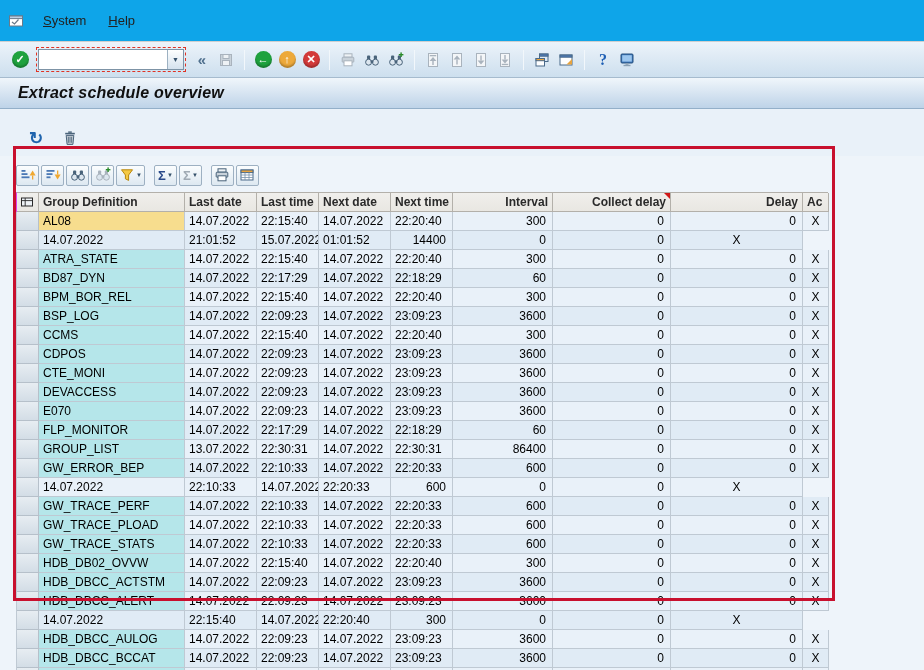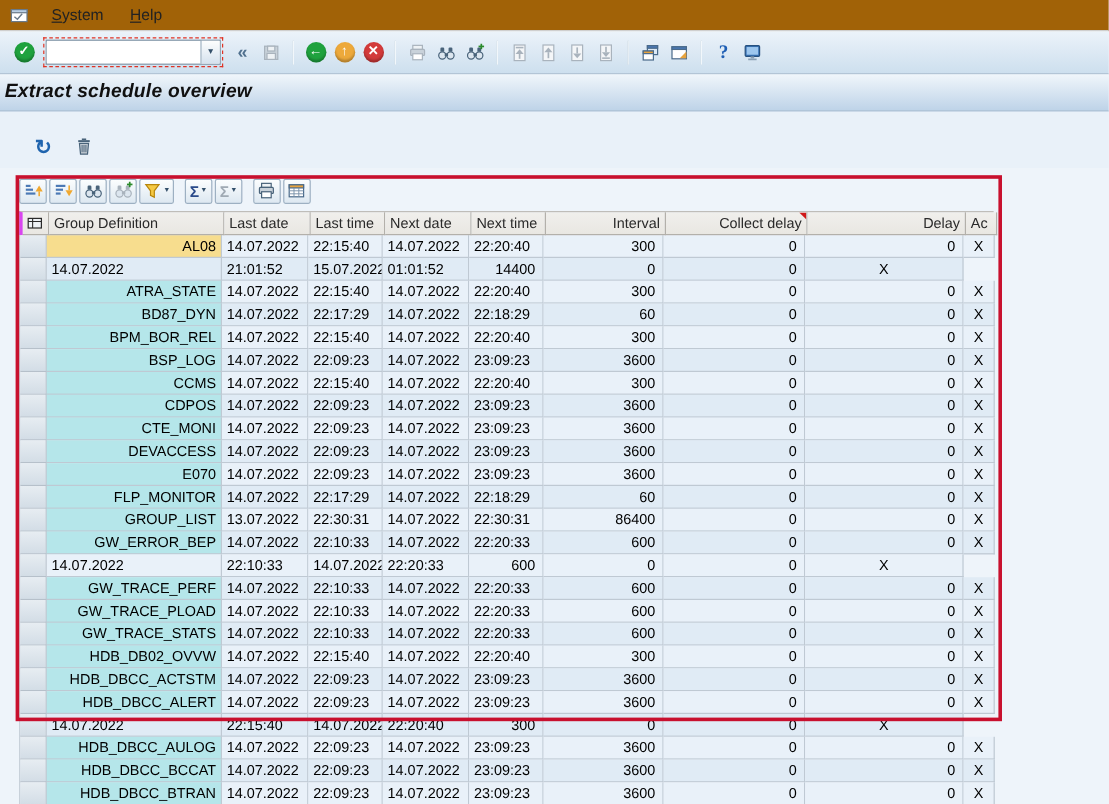--- a/index.html
+++ b/index.html
@@ -3,21 +3,21 @@
 <meta charset="utf-8">
 <style>
   * { box-sizing: border-box; }
   html,body { margin:0; padding:0; width:924px; height:670px; overflow:hidden;
     font-family:"Liberation Sans", sans-serif; background:#eef4fa; }
   :root{
     --annotation:#c8102e; --selected-cell:#f7dd8e; --key-cell:#b5e6ea;
     --header-bg:#e9e7e2; --row-even:#e9f1f9; --row-odd:#e0ebf5;
   }
   
-  .menubar { height:26px; background:#a16207; border-bottom:1px solid #cfcfcf;
+  .menubar { height:42px; background:#0ea5e9; border-bottom:1px solid #cfcfcf;
     display:flex; align-items:center; padding-left:6px; }
   .menubar .gui-ico { width:20px; height:18px; display:flex; align-items:center; justify-content:center; color:#6a7a8a; margin-right:6px;}
   .menu-item { display:inline-block; padding:3px 11px; font-size:13px; color:#222; cursor:default; }
   .menu-item::first-letter { text-decoration:underline; }
   
   .toolbar { height:36px; background:linear-gradient(#ecf3fa,#cddfee);
     border-bottom:1px solid #a6bbce; display:flex; align-items:center; padding:0 8px; }
   .tbico { width:22px; height:22px; display:flex; align-items:center; justify-content:center; margin:0 1px; }
   .circ { width:17px; height:17px; border-radius:50%; color:#fff; font-size:11px; font-weight:bold;
     display:flex; align-items:center; justify-content:center; line-height:1; box-shadow:inset 0 -2px 2px rgba(0,0,0,.25);}
@@ -27,47 +27,47 @@
   .cmd { width:146px; height:21px; background:#fff; border:1px solid #7d93a6; display:flex; align-items:center; }
   .cmd-input { flex:1; min-width:0; border:0; outline:none; height:17px; font-size:12px; padding:0 3px; font-family:"Liberation Sans",sans-serif;}
   .cmd-arrow { width:16px; height:100%; background:linear-gradient(#fdfefe,#d5e2ee); border-left:1px solid #9db1c2;
     display:flex; align-items:center; justify-content:center; font-size:7px; color:#34506a; }
   .chev { color:#50708e; font-size:15px; font-weight:bold; padding:0 3px; }
   .ico-on { color:#49637a; } .ico-off { color:#a9b3bd; }
   .help-q { color:#1f5fb4; font-size:16px; font-weight:bold; font-family:"Liberation Serif",serif; }
   .i16 { width:16px; height:16px; display:block; }
   
   .titlebar { height:31px; background:linear-gradient(#f0f6fb,#bed3e8); border-bottom:1px solid #93afc9;
-    display:flex; align-items:center; padding-left:4px; }
+    display:flex; align-items:center; padding-left:18px; }
   .page-title { font-size:16px; font-weight:bold; font-style:italic; color:#101010; letter-spacing:.2px; }
   
   .appbar { height:47px; background:#e9f1f9; display:flex; align-items:flex-end; gap:14px; padding:0 0 9px 26px; }
   .appico { width:20px; height:18px; display:flex; align-items:center; justify-content:center; }
   .refresh-glyph { color:#1f64ae; font-size:17px; font-weight:bold; line-height:1; }
   
   .grid-area { margin:8px 0 0 16px; width:812px; position:relative; }
   .gtb { display:flex; align-items:center; height:22px; margin-bottom:6px; }
   .gbtn { height:21px; min-width:23px; background:linear-gradient(#fbfdfe,#dde8f1); border:1px solid #9db0c2;
     border-radius:2px; display:flex; align-items:center; justify-content:center; margin-right:2px; padding:0 2px; }
   .gbtn .dd { font-size:6px; color:#34506a; margin-left:1px; }
   .ggap { width:7px; }
   .sum-g { font-size:13px; font-weight:bold; color:#2a4a8a; line-height:1; }
   .sum-off { color:#a0aab4; }
   .grow { display:grid; grid-template-columns:22px 146px 72px 62px 72px 62px 100px 118px 132px 26px; }
   .cell { height:19px; border-right:1px solid #bfc9d3; border-bottom:1px solid #bfc9d3;
     font-size:12px; line-height:17px; padding:1px 4px; white-space:nowrap; overflow:hidden; color:#000; }
   .ghead .cell { background:linear-gradient(#f0efec,var(--header-bg)); border-color:#b3b0aa; color:#2a2a2a; position:relative; }
-  .ghead { border-top:1px solid #b3b0aa; border-left:3px solid #d946ef; }
+  .ghead { border-top:1px solid #b3b0aa; border-left:1px solid #d946ef;font-weight:bold; }
   #grid-body { border-left:1px solid #bfc9d3; }
   .h-num { text-align:right; }
   .hsel { padding:1px 2px; color:#5a6a78; }
   .hmark { position:absolute; top:0; right:0; width:0; height:0;
     border-left:6px solid transparent; border-top:6px solid #d01818; }
   .selc { background:linear-gradient(#e7edf2,#d3dde6); border-color:#b6c0ca; }
-  .key { background:var(--key-cell);text-align:right; }
+  .key { background:var(--key-cell); }
   .key.selected { background:var(--selected-cell); }
   .grow .txt { background:var(--row-even); }
   .grow .num { background:var(--row-even); text-align:right; padding-right:6px; }
   .grow .ac { background:var(--row-even); text-align:center; padding:1px 2px; }
   .grow.odd .txt, .grow.odd .num, .grow.odd .ac { background:var(--row-odd); }
   
   .annotation { position:absolute; left:13px; top:146px; width:822px; height:455px;
     border:3px solid var(--annotation); pointer-events:none; z-index:60; }
   svg.defs { position:absolute; width:0; height:0; }
 </style>

